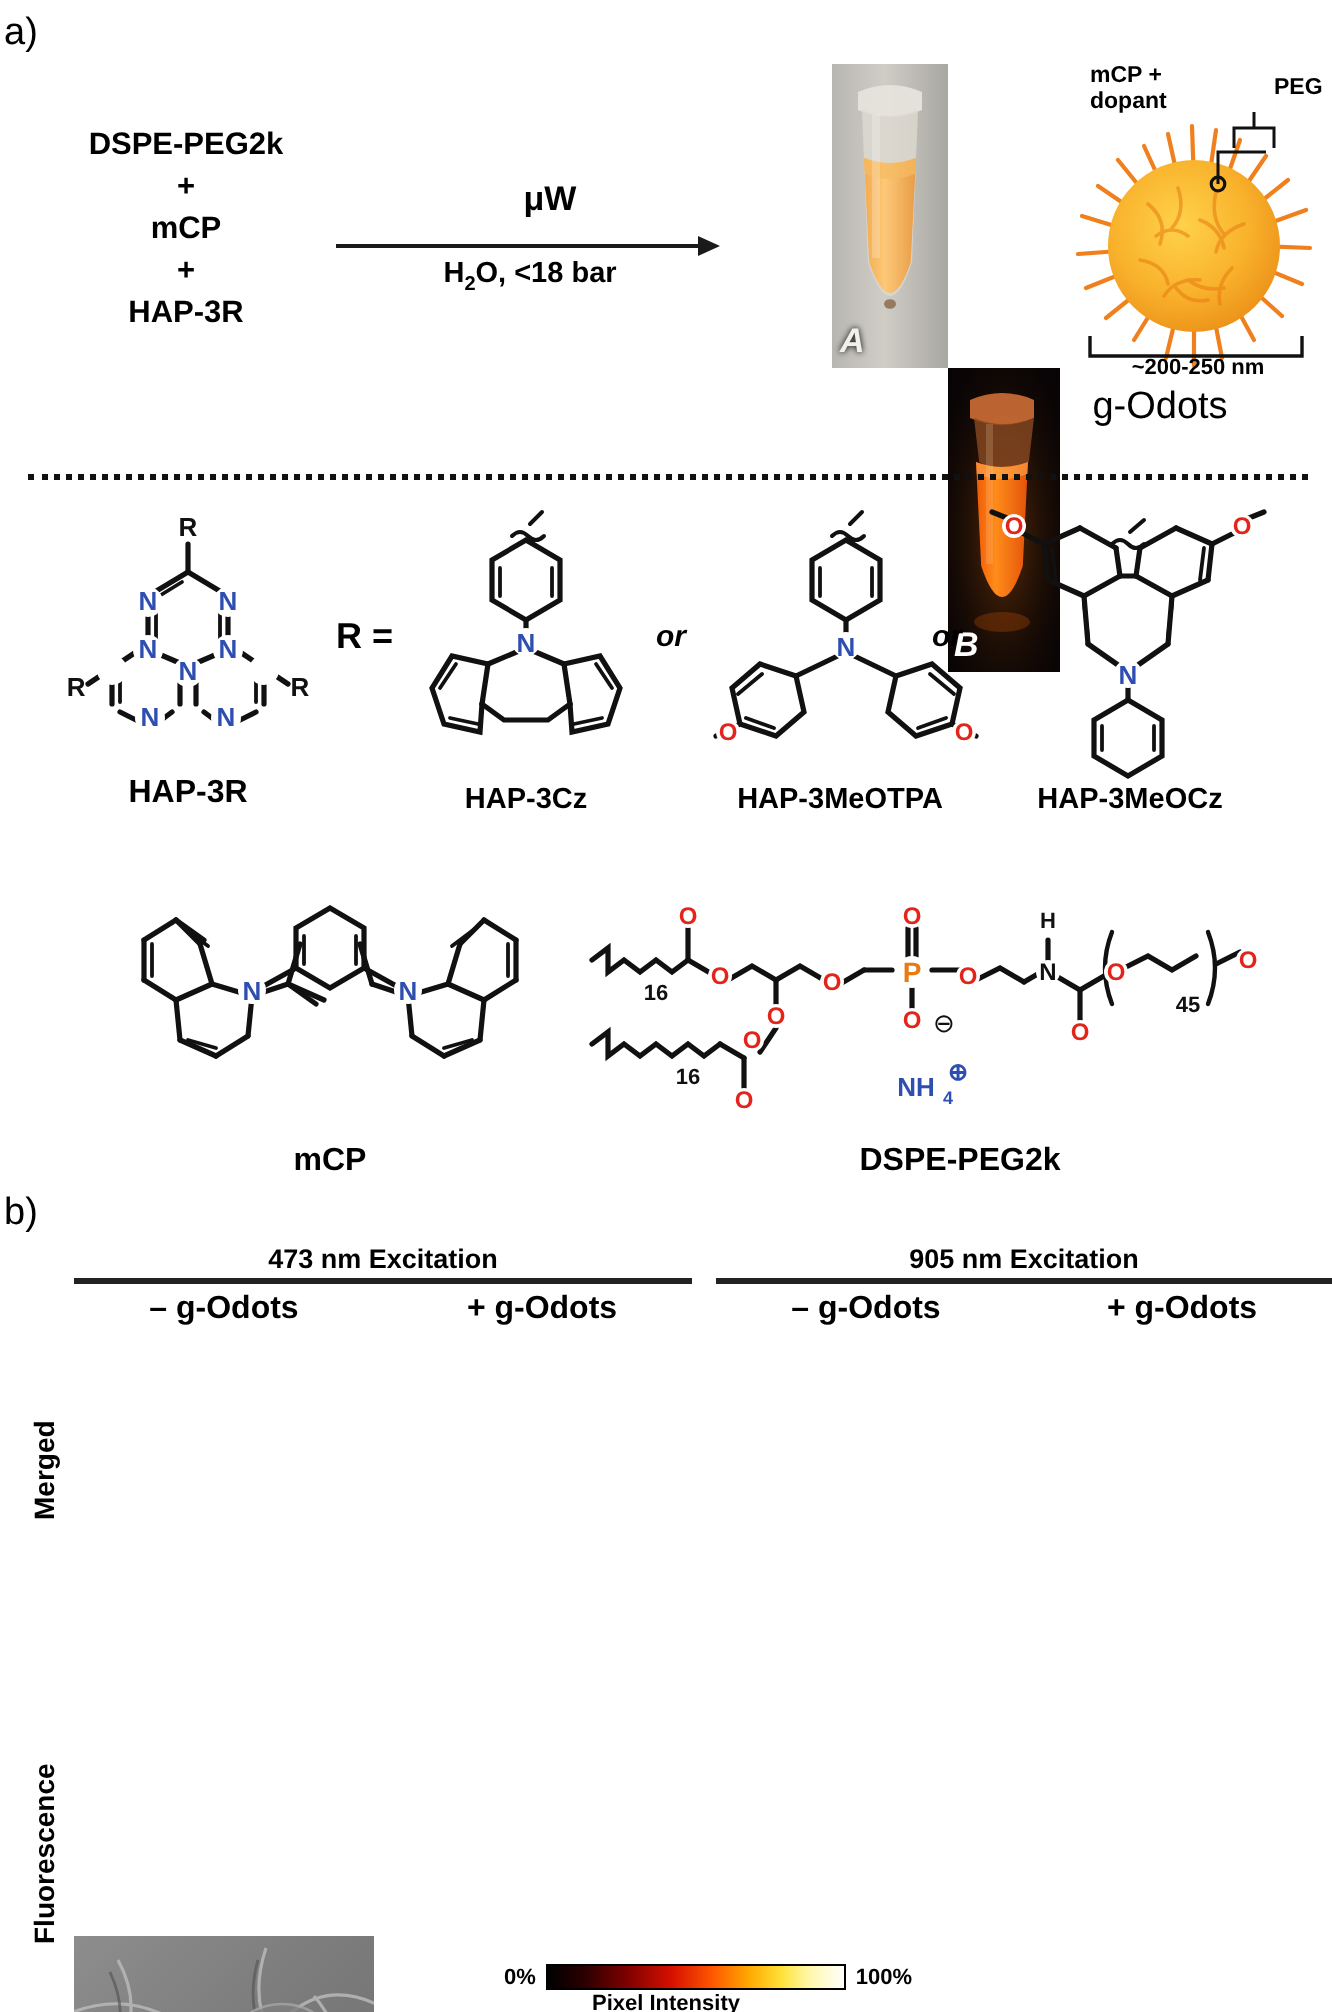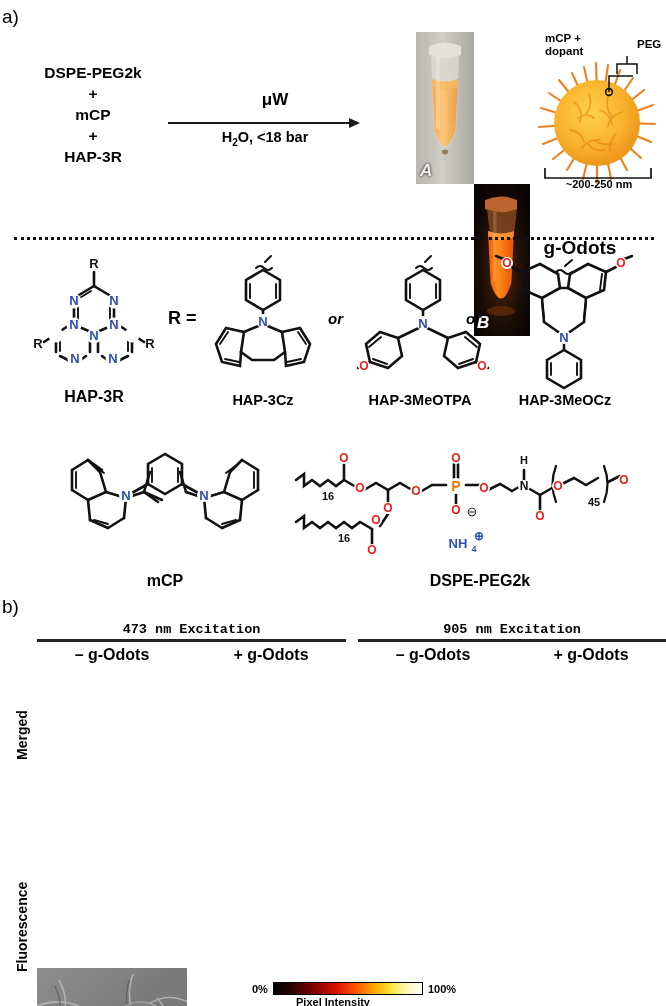--- a/index.html
+++ b/index.html
@@ -16,33 +16,33 @@
   .cond-bot{font-size:14.5px;font-weight:bold;text-align:center;line-height:19px;}
   .arrow-line{height:2px;background:#1a1a1a;}
   .arrow-head{width:0;height:0;border-top:5.5px solid transparent;
      border-bottom:5.5px solid transparent;border-left:11px solid #1a1a1a;}
 
   .tube-photo{border:0;overflow:hidden;position:relative;}
   .tube-label{position:absolute;font-size:17px;font-weight:bold;font-style:italic;}
 
   .np-callout{font-size:11.5px;font-weight:bold;line-height:13px;}
   .np-size{font-size:11px;font-weight:bold;text-align:center;}
-  .godots{font-size:19px;font-weight:bold;text-align:center;margin-top:44px;}
+  .godots{font-size:19px;font-weight:normal;text-align:center;}
 
   
   .divider{height:0;border-top:3px dotted #111;}
 
   
   .struct-cap{font-size:14.5px;font-weight:bold;text-align:center;}
   .struct-cap.big{font-size:16px;}
   .or-lbl{font-size:15px;font-weight:bold;font-style:italic;}
   .req{font-size:18px;font-weight:bold;}
 
   
-  .exc-head{font-size:13.5px;font-weight:bold;text-align:center;font-family:Liberation Mono, monospace;}
+  .exc-head{font-size:13.5px;font-weight:bold;text-align:center;}
   .exc-rule{height:2.5px;background:#222;}
   .cond-head{font-size:16px;font-weight:bold;text-align:center;}
   .rowlabel{font-size:14px;font-weight:bold;
      transform:rotate(-90deg);transform-origin:left top;white-space:nowrap;}
   .micro{position:relative;overflow:hidden;background:#7b7b7b;}
 
   .cbar{height:13px;width:150px;
     background:linear-gradient(to right,#000000 0%,#2a0000 12%,#7a0000 26%,
       #d81000 42%,#ff5a00 56%,#ffaa00 68%,#ffe23a 79%,#fff7a8 88%,#ffffff 100%);
     border:1px solid #000;box-sizing:border-box;}

